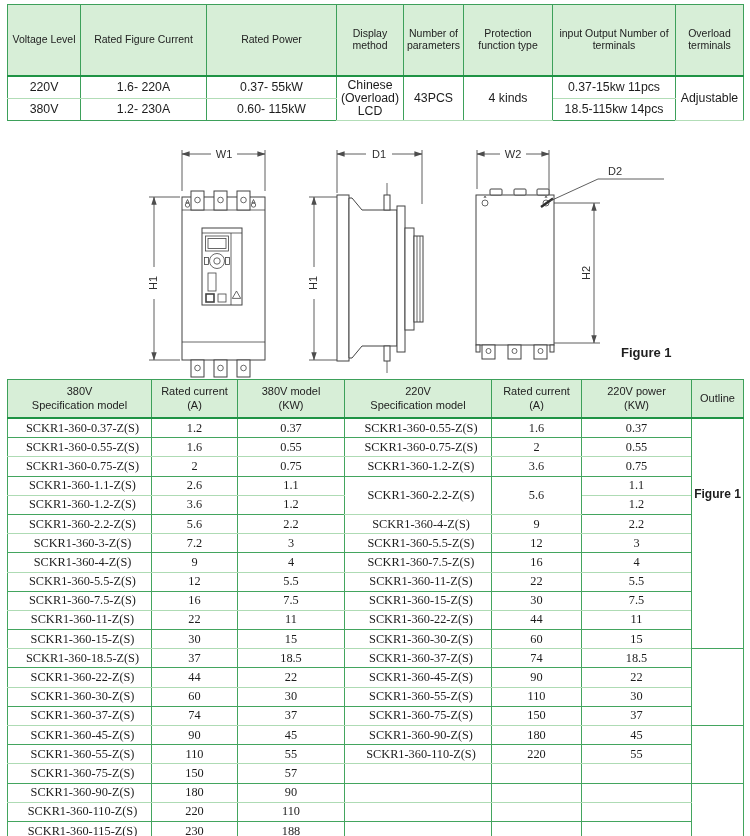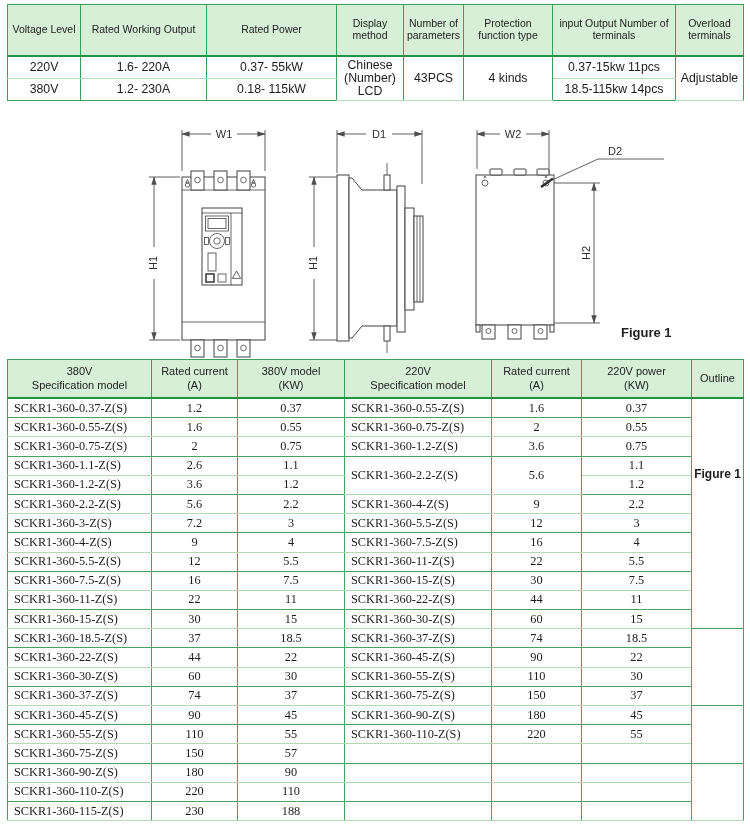--- a/index.html
+++ b/index.html
@@ -10,21 +10,21 @@
   }
   .sheet{padding:4px 7px 0 7px;}
 
   
   table{border-collapse:collapse;table-layout:fixed;width:736px;}
   td,th{overflow:hidden;}
 
   
   .top-table th{
     background:#d7eed7;border:1px solid #3da05a;border-bottom:2px solid #1f9345;
-    font-size:10.5px;font-weight:normal;line-height:1.12;padding:8px 1px;
+    font-size:10.5px;font-weight:normal;line-height:1.12;padding:18px 1px;
     height:34px;text-align:center;vertical-align:middle;color:#222;
   }
   .top-table td{
     border:1px solid #3da05a;font-size:12.3px;text-align:center;
     vertical-align:middle;height:21px;padding:0 1px;line-height:1.05;
   }
   .top-table tr.r1 td{border-bottom:1px solid #b2ddb7;}
   .top-table td.span2{border-bottom:1px solid #3da05a;}
 
   
@@ -41,21 +41,21 @@
     background:#d7eed7;border:1px solid #3da05a;border-bottom:2px solid #1f9345;
     font-size:11px;font-weight:normal;line-height:1.2;height:35px;
     text-align:center;vertical-align:middle;color:#222;padding:1px;
   }
   .spec-table td{
     border:1px solid #43a55e;height:18.2px;padding:0;
     font-family:"Liberation Serif",serif;font-size:12.3px;color:#1c1c1c;
     vertical-align:middle;background:#fff;
   }
   .spec-table tr:nth-child(even) td{border-bottom-color:#aedbb4;}
-  .spec-table td.model{text-align:left;padding-left:6px;}
+  .spec-table td.model{text-align:center;padding-left:6px;}
   .spec-table td.num{text-align:center;}
   .spec-table td.outline-cell{
     font-family:"Liberation Sans",sans-serif;font-size:12px;font-weight:bold;
     text-align:center;vertical-align:middle;
   }
   .spec-table td.outline-first{padding-bottom:80px;}
 </style>
 </head>
 <body>
 
@@ -68,42 +68,42 @@
         <col style="width:130px">
       <col style="width:67px">
         <col style="width:60px">
         <col style="width:89px">
       <col style="width:123px">
         <col style="width:68px">
     </colgroup>
     <tbody>
         <tr>
       <th>Voltage Level</th>
-      <th>Rated Working Output</th>
+      <th>Rated Figure Current</th>
       <th>Rated Power</th>
       <th>Display method</th>
       <th>Number of parameters</th>
       <th>Protection function type</th>
       <th>input Output Number of terminals</th>
       <th>Overload terminals</th>
     </tr>
     <tr class="r1">
       <td>220V</td>
       <td>1.6- 220A</td>
       <td>0.37- 55kW</td>
-      <td rowspan="2" class="span2">Chinese (Number) LCD</td>
+      <td rowspan="2" class="span2">Chinese (Overload) LCD</td>
       <td rowspan="2" class="span2">43PCS</td>
       <td rowspan="2" class="span2">4 kinds</td>
       <td>0.37-15kw 11pcs</td>
       <td rowspan="2" class="span2">Adjustable</td>
     </tr>
     <tr>
       <td>380V</td>
       <td>1.2- 230A</td>
-      <td>0.18- 115kW</td>
+      <td>0.60- 115kW</td>
       <td>18.5-115kw 14pcs</td>
     </tr>
   </tbody>
     </table>
 
   <div class="drawing-area">
     <svg width="750" height="258" viewBox="0 0 750 258">
       <defs>
         <marker id="arr" markerWidth="9" markerHeight="7" refX="8.5" refY="3" orient="auto-start-reverse">
           <path d="M0,0 L9,3 L0,6 Z" fill="#4d4d4d"></path>

